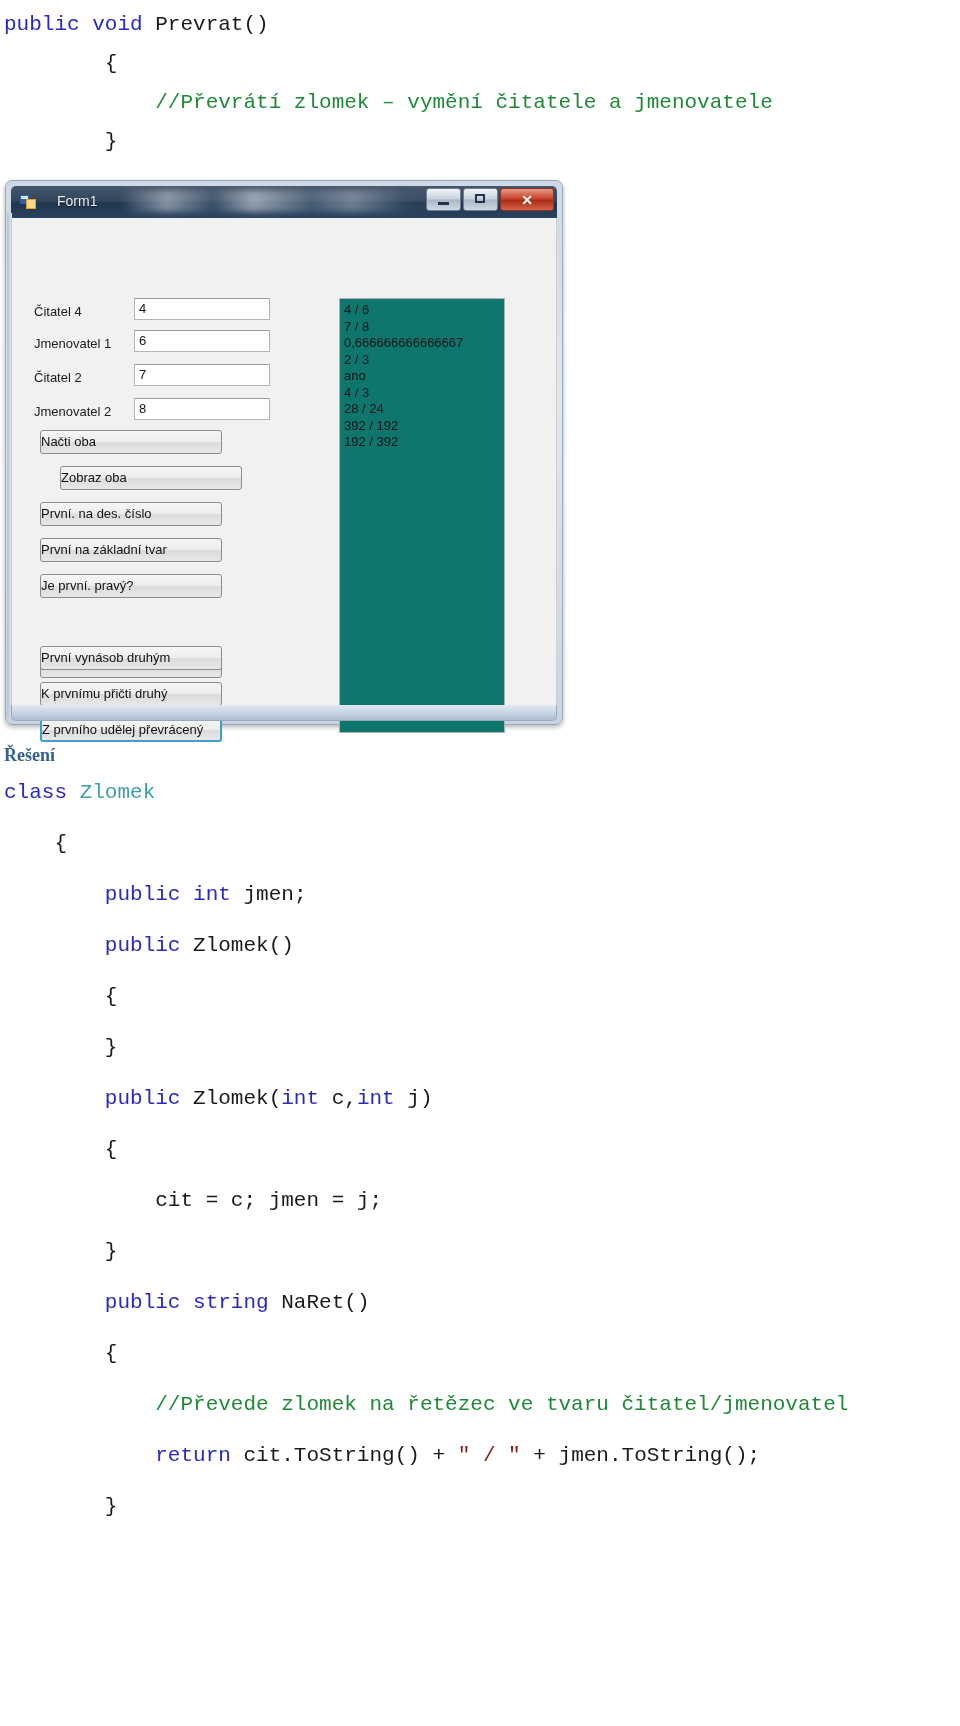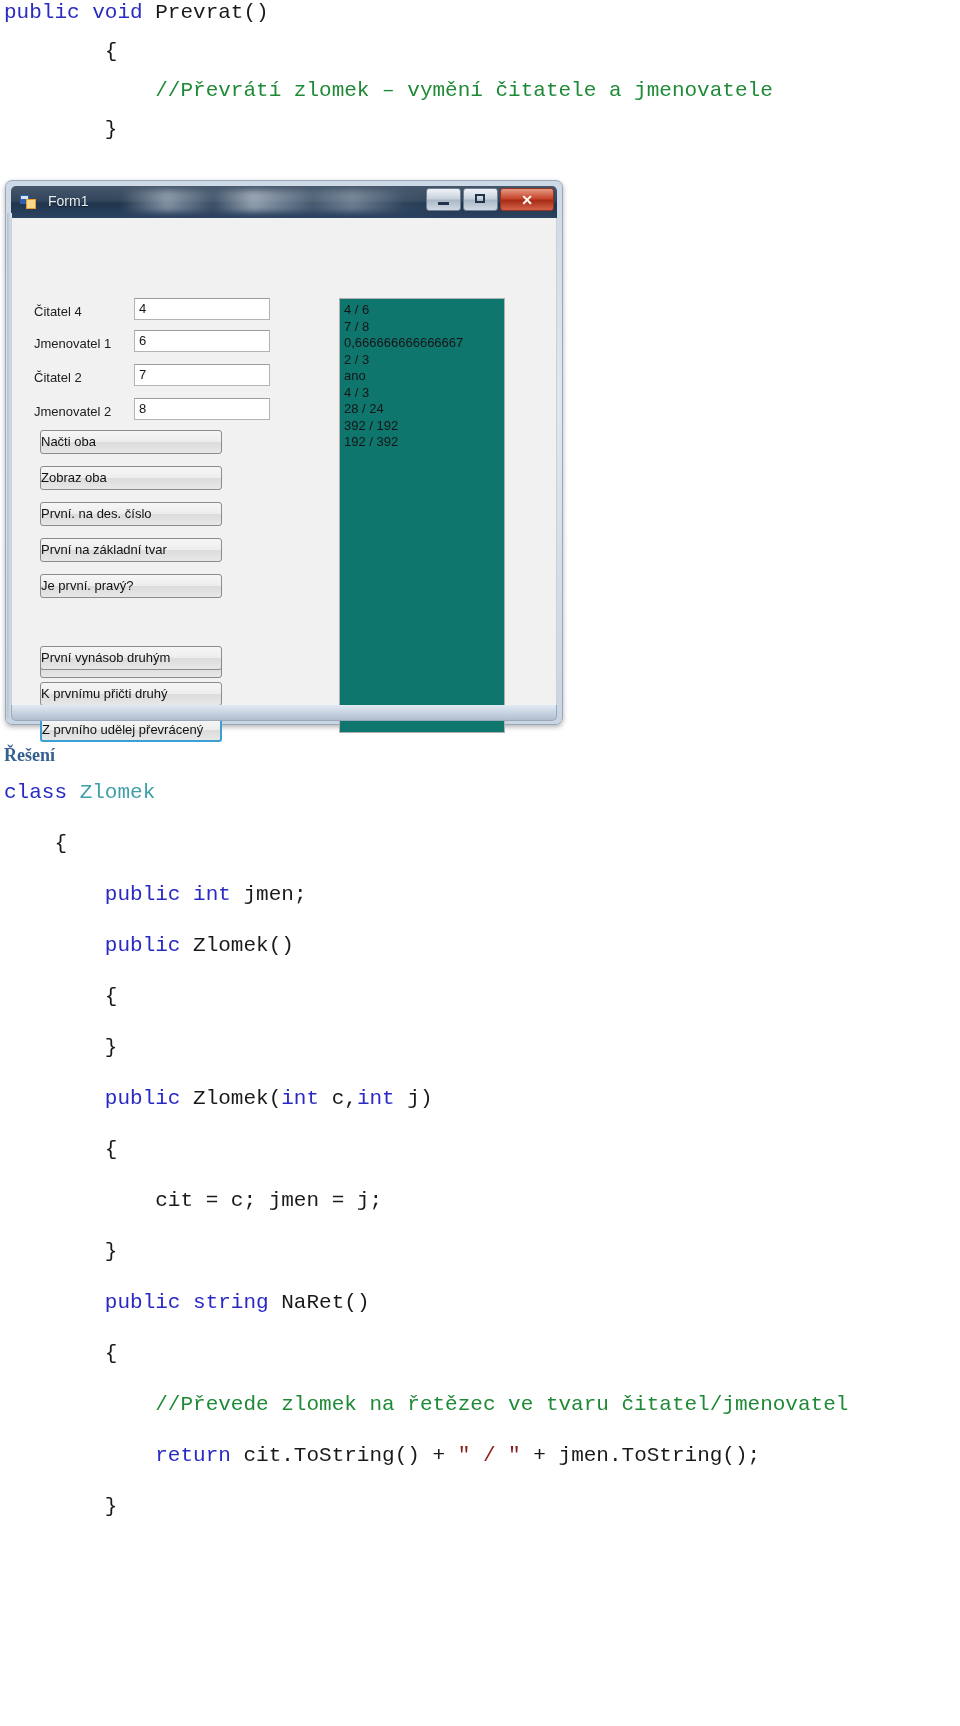--- a/index.html
+++ b/index.html
@@ -29,21 +29,21 @@
   .cmt     { color: #1f8a36; }
   .str     { color: #8b1a1a; }
 
   
   #top-code {
     position: absolute;
     left: 4px;
     top: 2px;
     width: 950px;
   }
-  #top-code .code-line { margin-bottom: 18px; }
+  #top-code .code-line { margin-bottom: 18px; margin-top: 12px; }
 
   
   #winform-shot {
     position: absolute;
     left: 5px;
     top: 180px;
     width: 558px;
     height: 545px;
   }
   .win-outerframe {
@@ -79,21 +79,21 @@
        rgba(255,255,255,0.00) 100%);
     filter: blur(3px);
   }
   .win-icon {
     position: absolute;
     left: 9px; top: 8px;
     width: 17px; height: 16px;
   }
   .win-title-text {
     position: absolute;
-    left: 37px; top: 7px;
+    left: 46px; top: 7px;
     font-family: "Liberation Sans", sans-serif;
     font-size: 14px;
     color: #e9eef4;
     text-shadow: 0 1px 1px rgba(0,0,0,0.6);
   }
   .win-btns {
     position: absolute;
     right: 3px; top: 2px;
     display: flex;
     gap: 2px;
@@ -276,21 +276,21 @@
           <div class="fld-input" style="left: 122px; top: 80px;">4</div>
           <div class="fld-label" style="left: 22px; top: 118px;">Jmenovatel 1</div>
           <div class="fld-input" style="left: 122px; top: 112px;">6</div>
           <div class="fld-label" style="left: 22px; top: 152px;">Čitatel 2</div>
           <div class="fld-input" style="left: 122px; top: 146px;">7</div>
           <div class="fld-label" style="left: 22px; top: 186px;">Jmenovatel 2</div>
           <div class="fld-input" style="left: 122px; top: 180px;">8</div>
         </div>
       <div id="form-buttons">
           <div class="frm-btn" style="top: 212px;">Načti oba</div>
-          <div class="frm-btn" style="top: 248px;">Zobraz oba</div>
+          <div class="frm-btn" style="top: 248px; margin-left: 20px;">Zobraz oba</div>
           <div class="frm-btn" style="top: 284px;">První. na des. číslo</div>
           <div class="frm-btn" style="top: 320px;">První na základní tvar</div>
           <div class="frm-btn" style="top: 356px;">Je první. pravý?</div>
           <div class="frm-btn" style="top: 392px; margin-top: 44px;">První násob dvěma</div>
           <div class="frm-btn" style="top: 428px;">První vynásob druhým</div>
           <div class="frm-btn" style="top: 464px;">K prvnímu přičti druhý</div>
           <div class="frm-btn focused" style="top: 500px;">Z prvního udělej převrácený</div>
         </div>
       <div class="listbox" id="form-listbox">
           <div class="lb-item">4 / 6</div>

